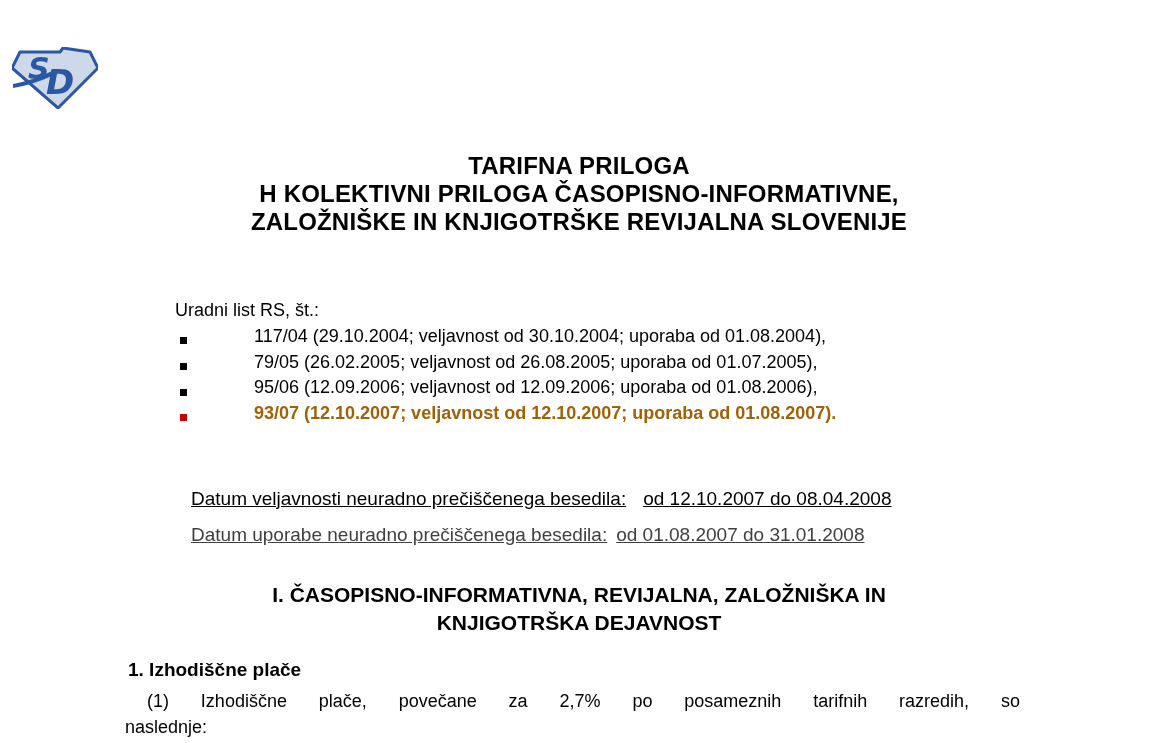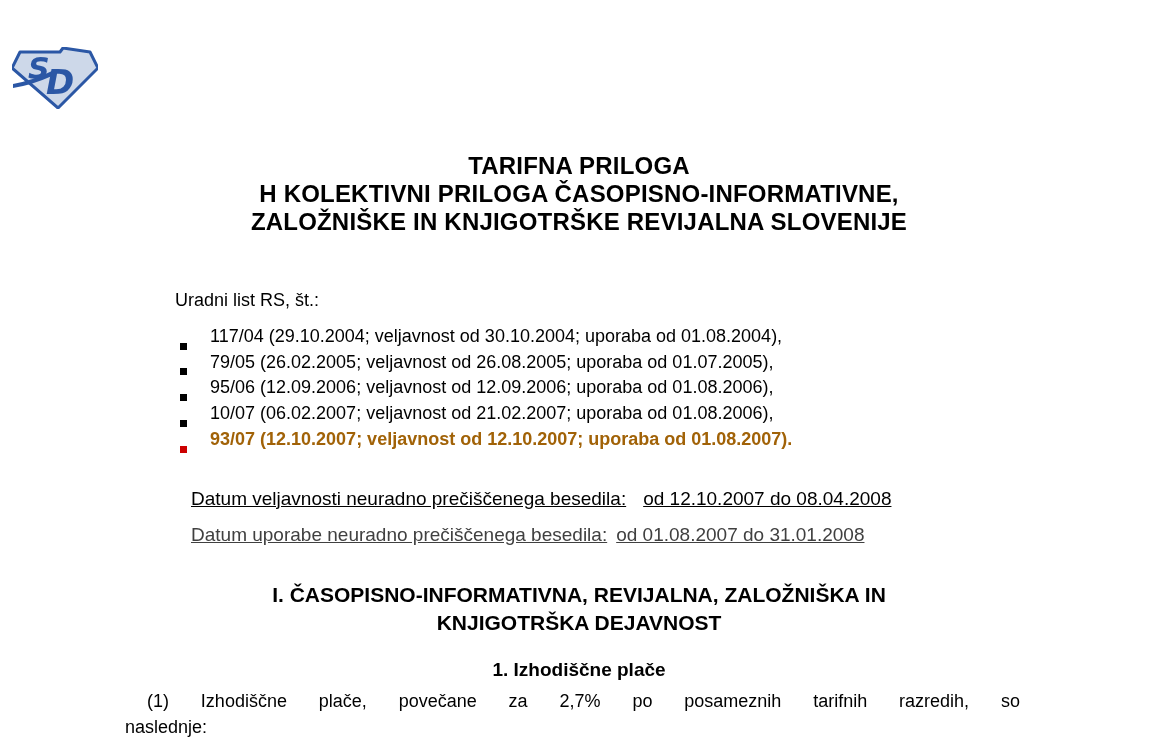--- a/index.html
+++ b/index.html
@@ -30,38 +30,39 @@
     width: 902px;
     text-align: center;
     font-size: 24px;
     line-height: 28px;
     font-weight: bold;
     letter-spacing: 0.2px;
   }
   .gazette-intro {
     position: absolute;
     left: 175px;
-    top: 287px;
+    top: 297px;
     font-size: 18px;
     line-height: 26px;
   }
   .gazette-list {
     position: absolute;
     left: 180px;
     top: 324px;
     margin: 0;
     padding: 0;
     list-style: none;
     font-size: 18px;
   }
   .gazette-list li {
     display: flex;
-    align-items: flex-end;
+    align-items: center;
     line-height: 25.7px;
     white-space: nowrap;
+    gap: 44px;
   }
   .bullet {
     display: inline-block;
     width: 7px;
     height: 7px;
     background: #000000;
     margin-top: 8px;
     margin-right: 23px;
     flex: 0 0 auto;
   }
@@ -91,21 +92,21 @@
     text-align: center;
     font-size: 21px;
     line-height: 28px;
     font-weight: bold;
   }
   .sub-heading {
     position: absolute;
     left: 128px;
     top: 659px;
     width: 902px;
-    text-align: center;
+    text-align: left;
     font-size: 19px;
     line-height: 22px;
     font-weight: bold;
   }
   .body-paragraph {
     position: absolute;
     left: 125px;
     top: 688px;
     width: 895px;
     font-size: 18px;
@@ -145,24 +146,20 @@
       <span>117/04 (29.10.2004; veljavnost od 30.10.2004; uporaba od 01.08.2004),</span>
     </li>
     <li>
       <span class="bullet"></span>
       <span>79/05 (26.02.2005; veljavnost od 26.08.2005; uporaba od 01.07.2005),</span>
     </li>
     <li>
       <span class="bullet"></span>
       <span>95/06 (12.09.2006; veljavnost od 12.09.2006; uporaba od 01.08.2006),</span>
     </li>
-    <li>
-      <span class="bullet"></span>
-      <span>10/07 (06.02.2007; veljavnost od 21.02.2007; uporaba od 01.08.2006),</span>
-    </li>
     <li class="red">
       <span class="bullet"></span>
       <span>93/07 (12.10.2007; veljavnost od 12.10.2007; uporaba od 01.08.2007).</span>
     </li>
   </ul>
 
   <div class="validity">
     <div class="line">
       <span class="u">Datum veljavnosti neuradno prečiščenega besedila:</span><span class="u gap-wide">od 12.10.2007 do 08.04.2008</span>
     </div>

